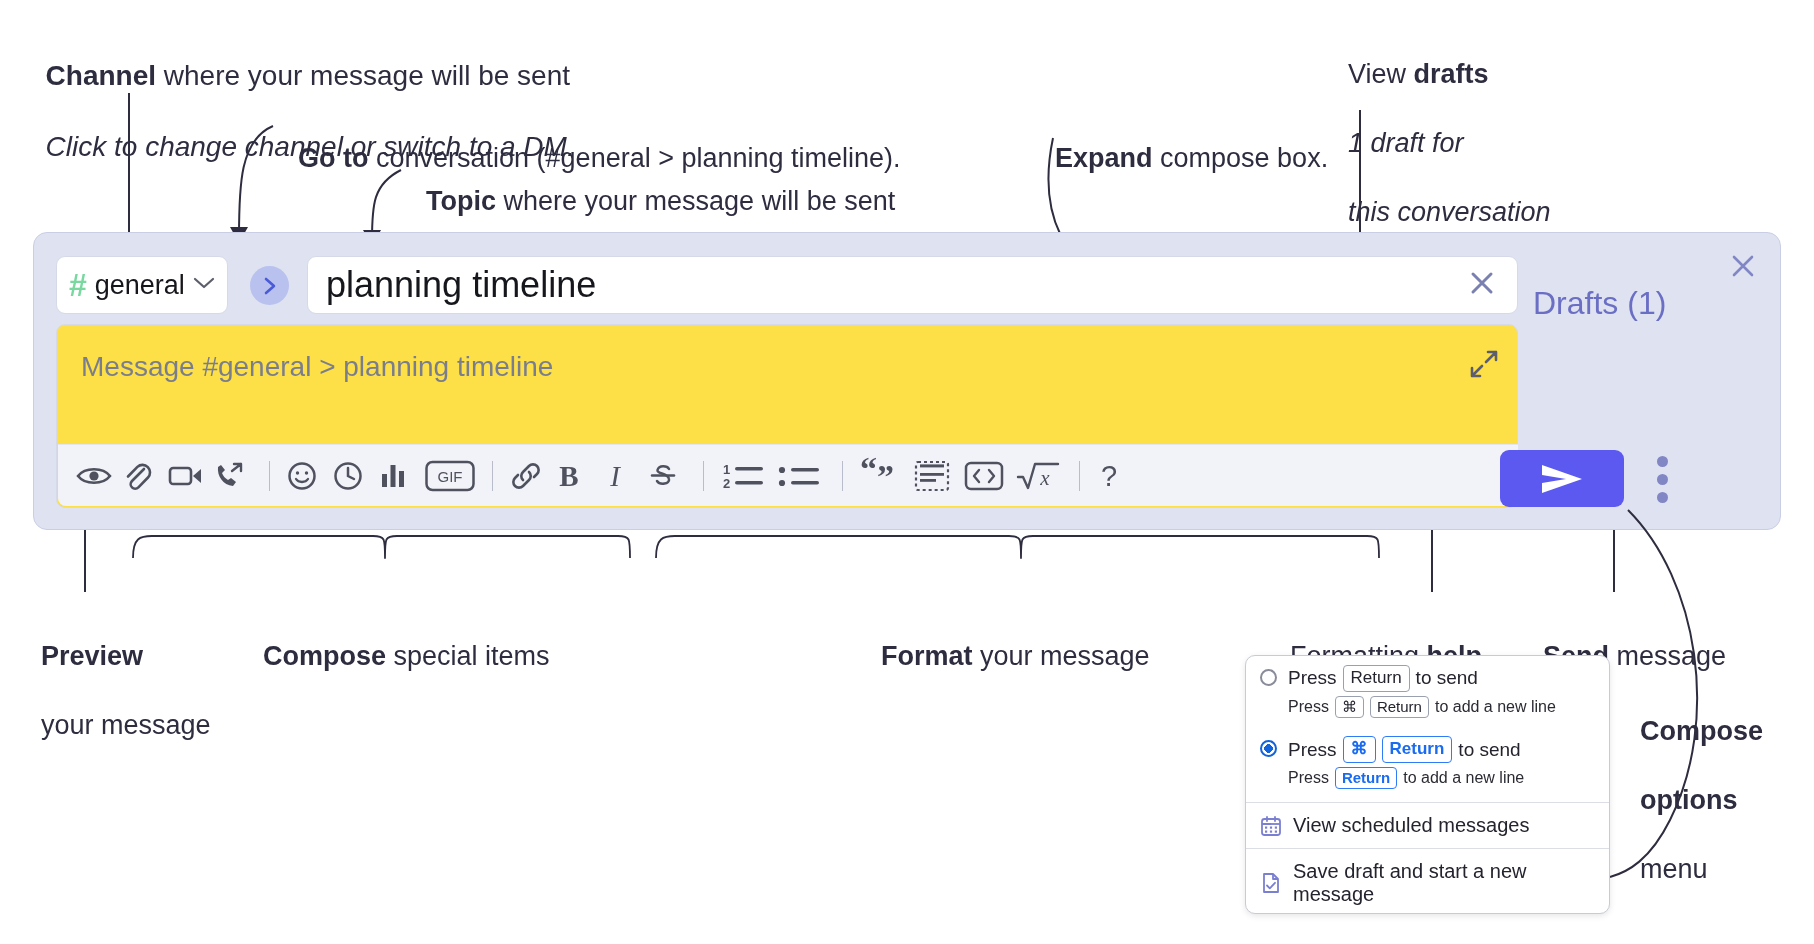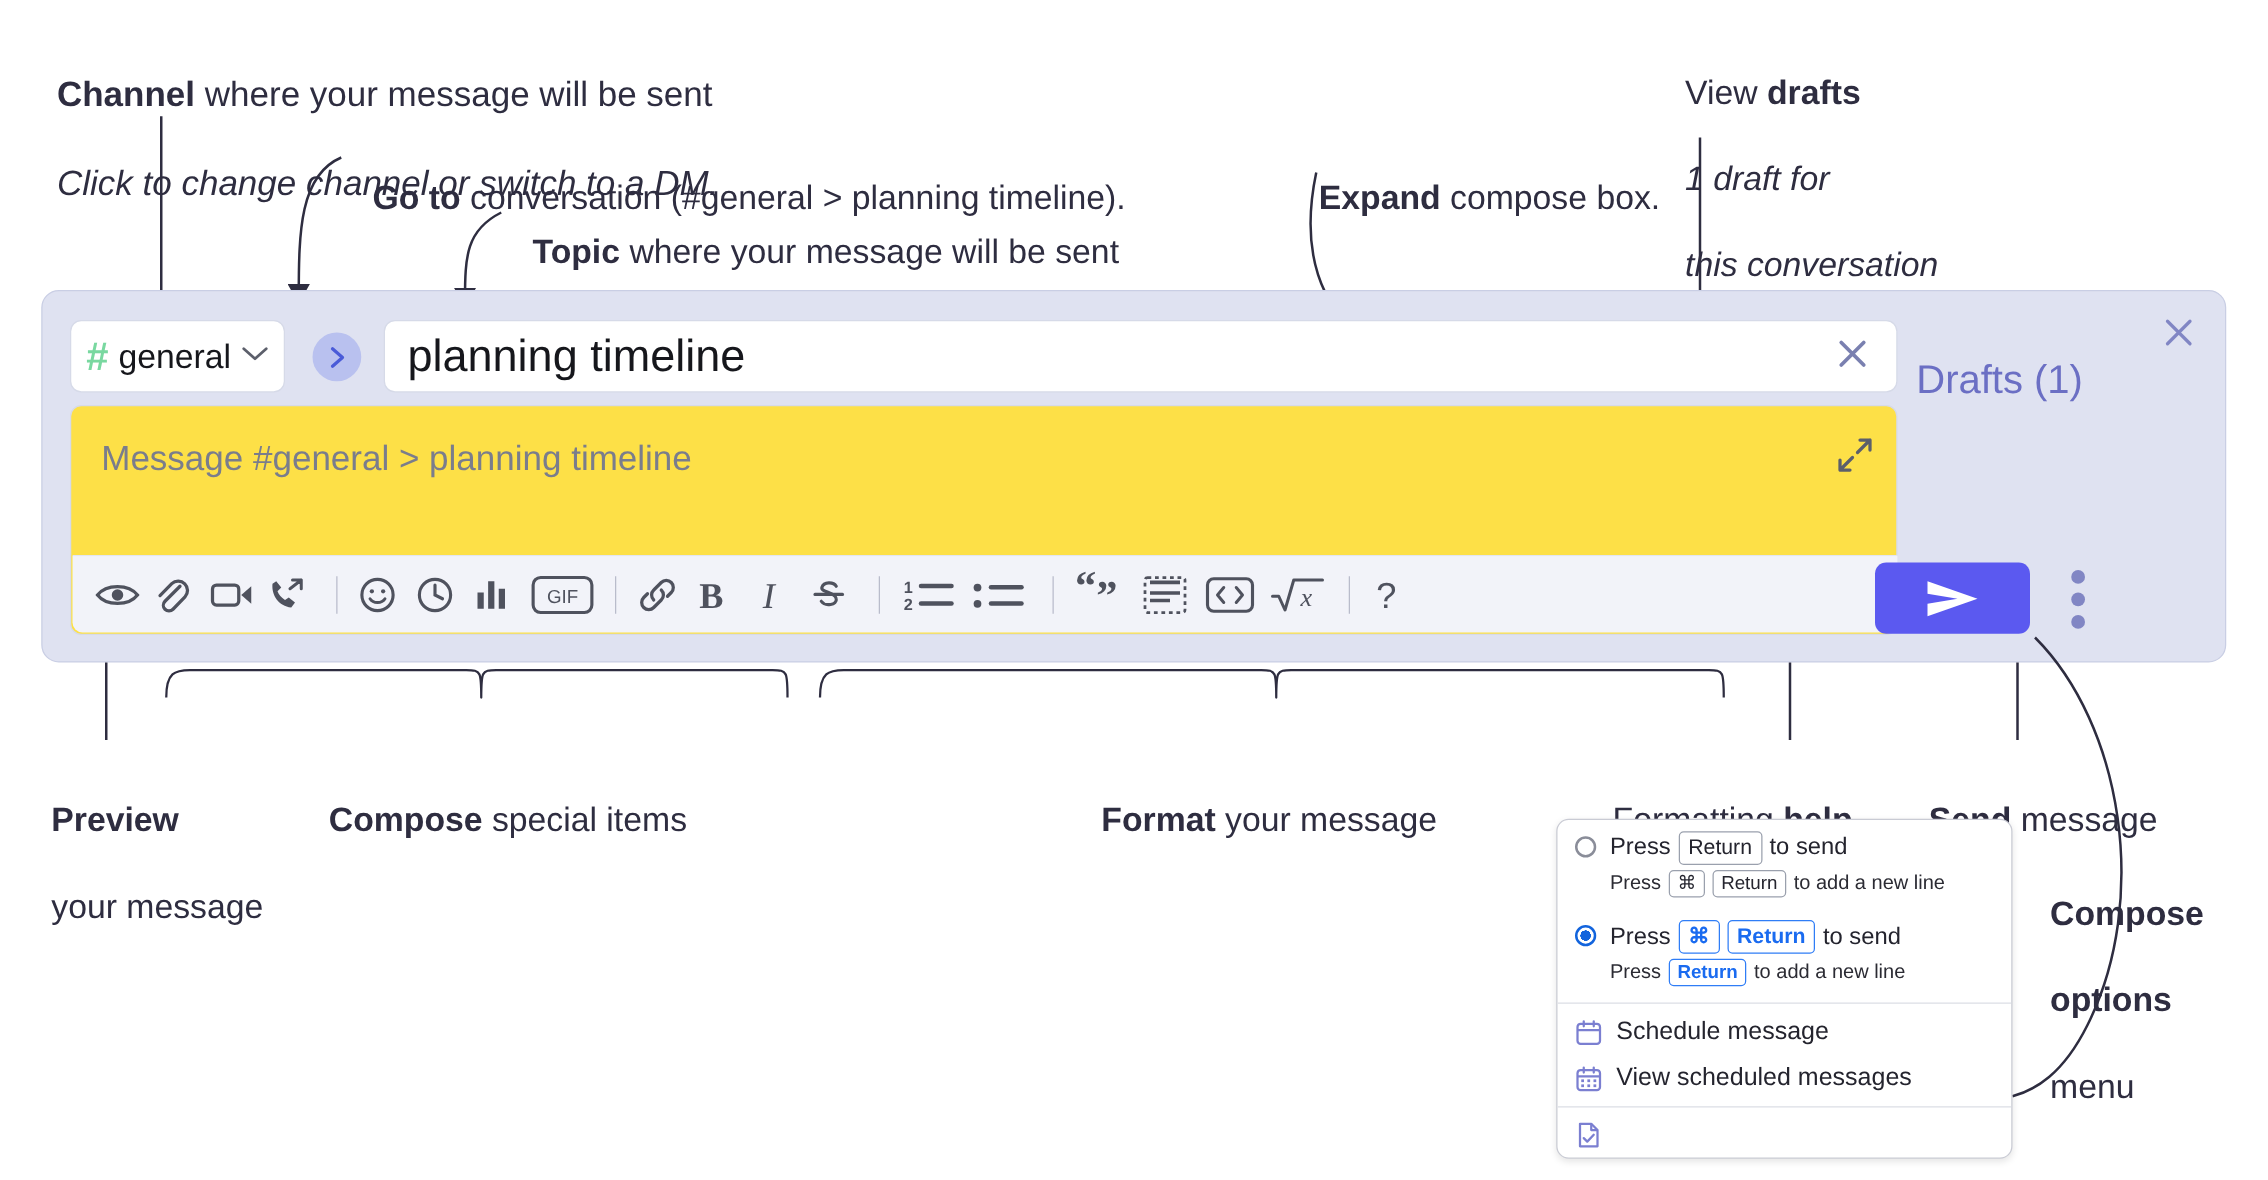--- a/index.html
+++ b/index.html
@@ -459,28 +459,20 @@
     </span>
   </div>
   <div class="msub">
     <span>Press</span>
     <span class="key blue plain">Return</span>
     <span>to add a new line</span>
   </div>
 
   <div class="divider"></div>
 
-  <div class="mitem">
-    <svg width="22" height="22" viewBox="0 0 22 22">
-      <rect x="2" y="4" width="18" height="16" rx="2.5" stroke="#7b7fd1" stroke-width="1.8" fill="none"></rect>
-      <path d="M2,9 L20,9" stroke="#7b7fd1" stroke-width="1.8"></path>
-      <path d="M7,2 L7,6 M15,2 L15,6" stroke="#7b7fd1" stroke-width="1.8" stroke-linecap="round"></path>
-    </svg>
-    <span>Schedule message</span>
-  </div>
 
   <div class="mitem">
     <svg width="22" height="22" viewBox="0 0 22 22">
       <rect x="2" y="4" width="18" height="16" rx="2.5" stroke="#7b7fd1" stroke-width="1.8" fill="none"></rect>
       <path d="M2,9 L20,9" stroke="#7b7fd1" stroke-width="1.8"></path>
       <path d="M7,2 L7,6 M15,2 L15,6" stroke="#7b7fd1" stroke-width="1.8" stroke-linecap="round"></path>
       <g fill="#7b7fd1">
         <rect x="5" y="11.5" width="2.2" height="2.2"></rect>
         <rect x="9.9" y="11.5" width="2.2" height="2.2"></rect>
         <rect x="14.8" y="11.5" width="2.2" height="2.2"></rect>
@@ -493,14 +485,15 @@
   </div>
 
   <div class="divider"></div>
 
   <div class="mitem">
     <svg width="22" height="22" viewBox="0 0 22 22">
       <path d="M4,2 L13,2 L18,7 L18,20 L4,20 Z" stroke="#7b7fd1" stroke-width="1.8" fill="none" stroke-linejoin="round"></path>
       <path d="M13,2 L13,7 L18,7" stroke="#7b7fd1" stroke-width="1.8" fill="none" stroke-linejoin="round"></path>
       <path d="M7,13.5 L9.8,16.3 L15,10.8" stroke="#7b7fd1" stroke-width="1.8" fill="none" stroke-linecap="round" stroke-linejoin="round"></path>
     </svg>
+    <span>Save draft and start a new message</span>
   </div>
 </div>
 
 </body></html>

